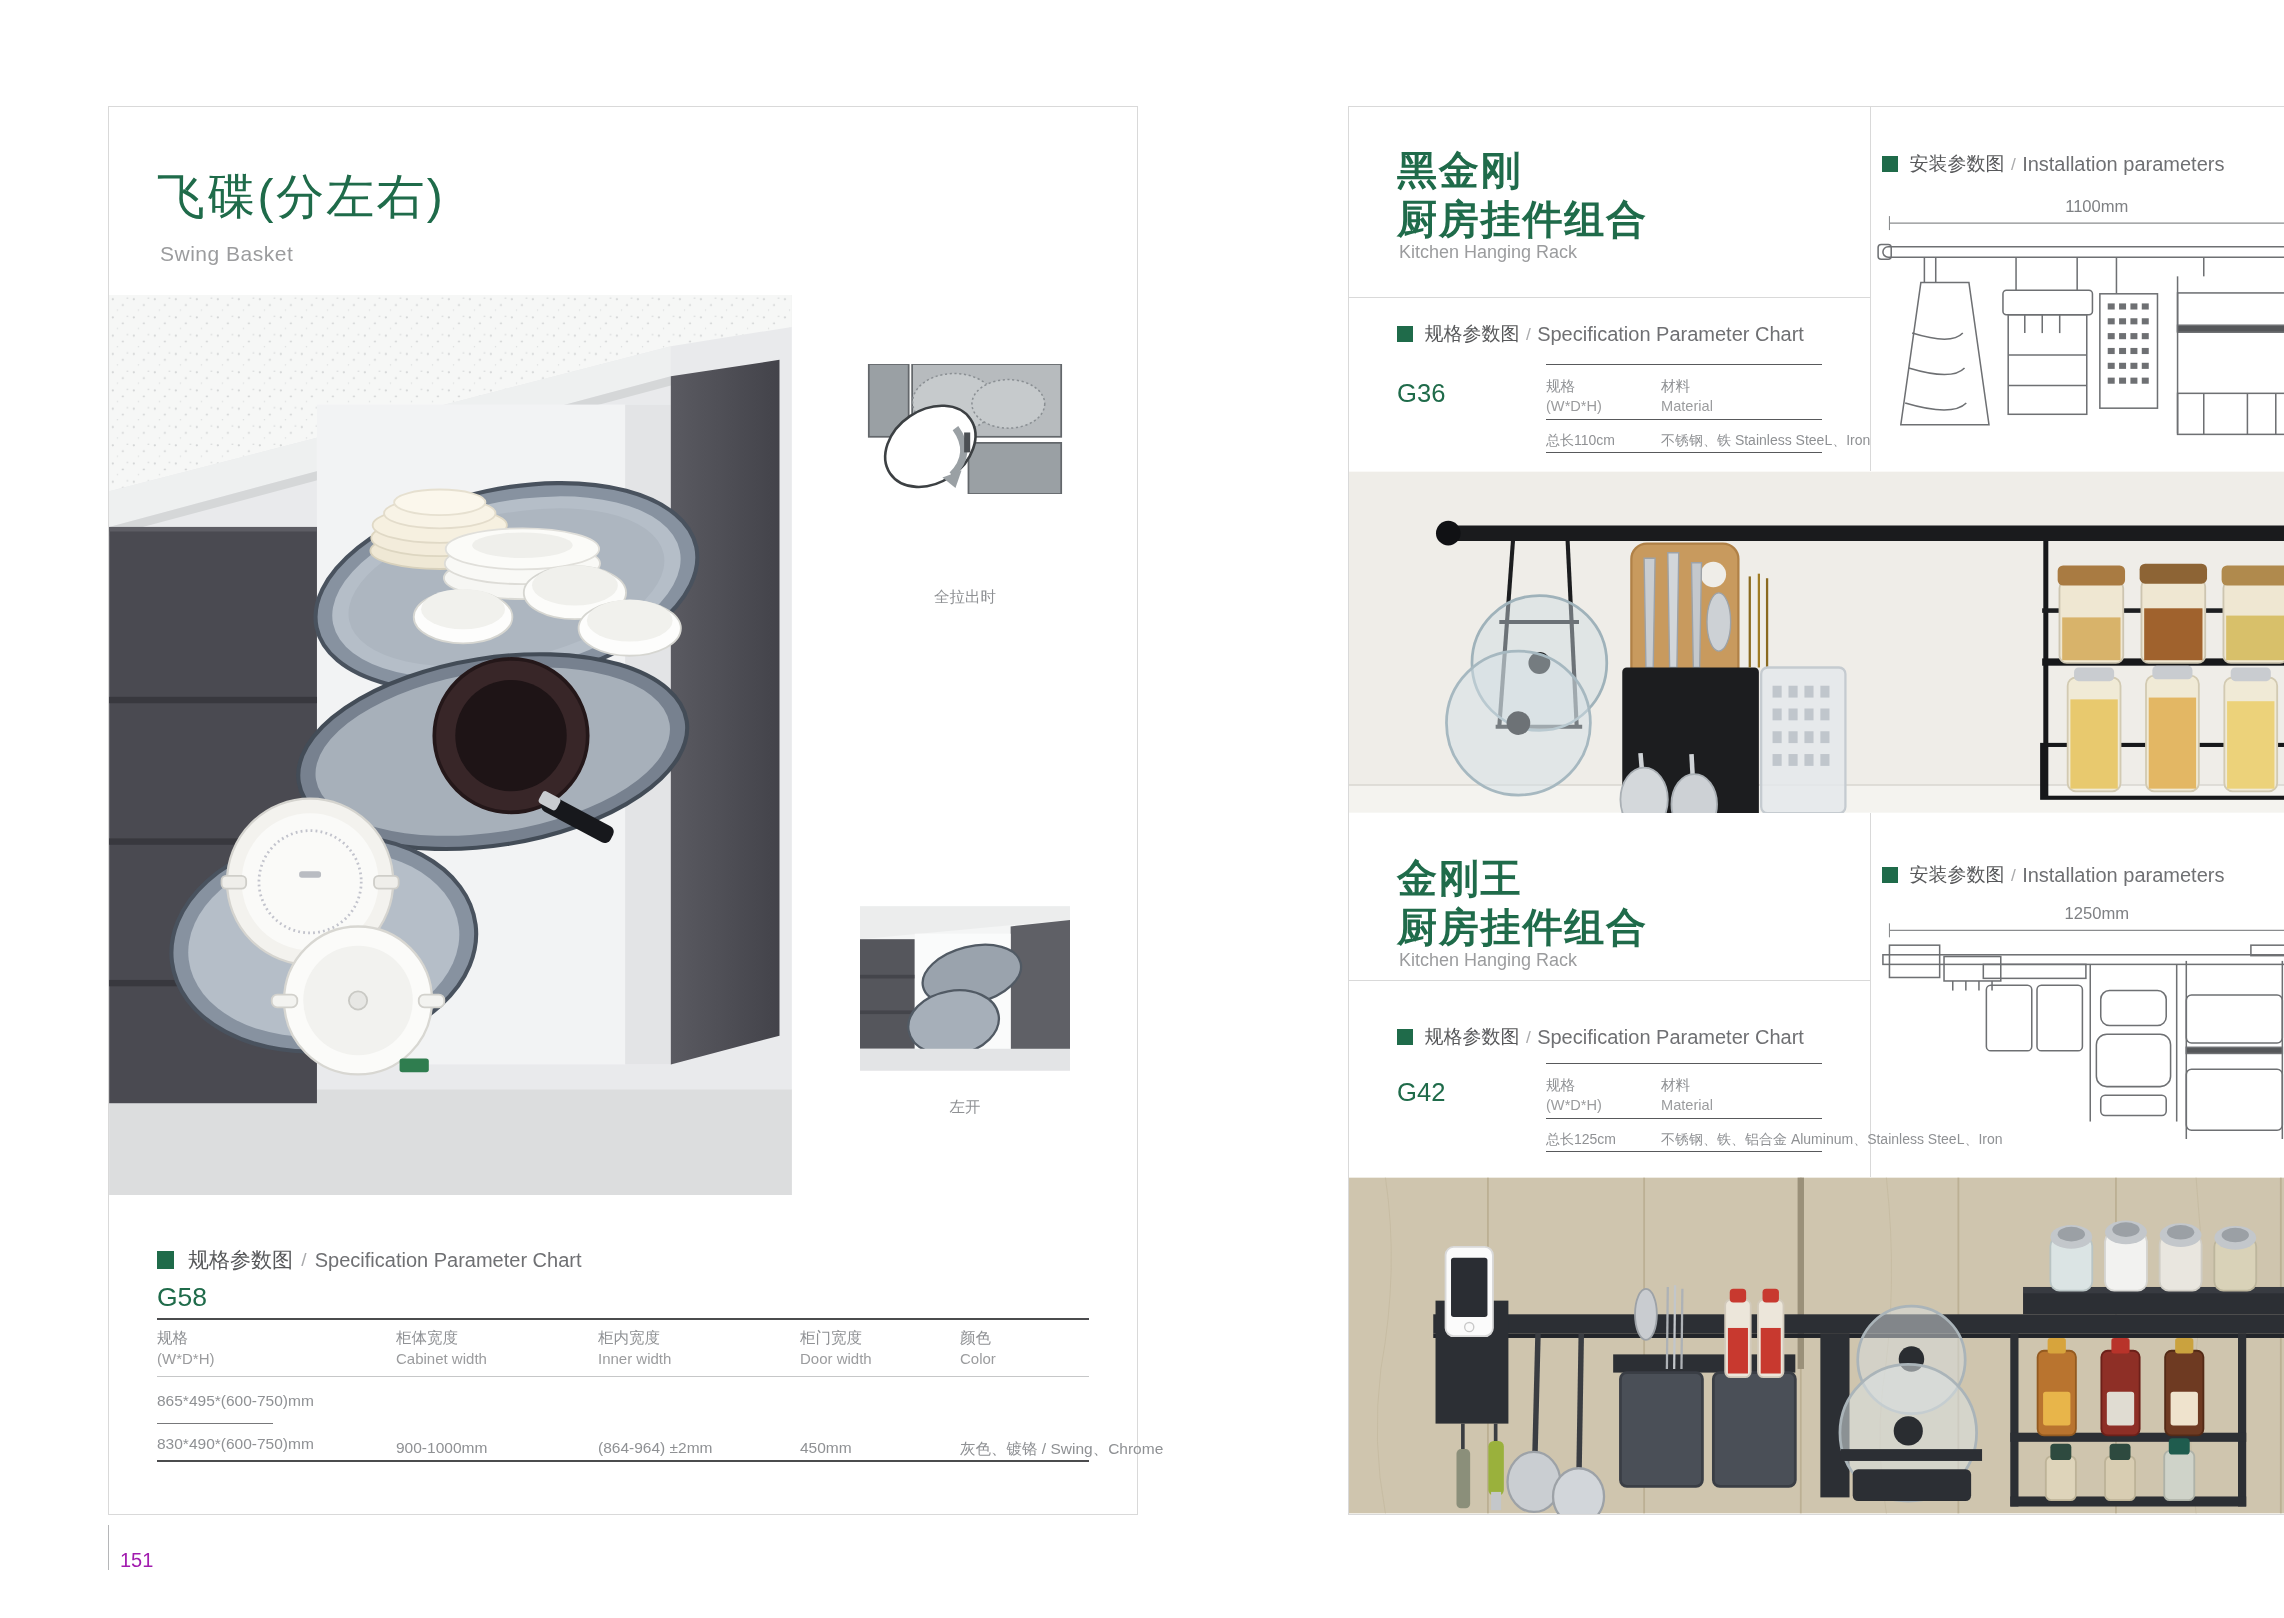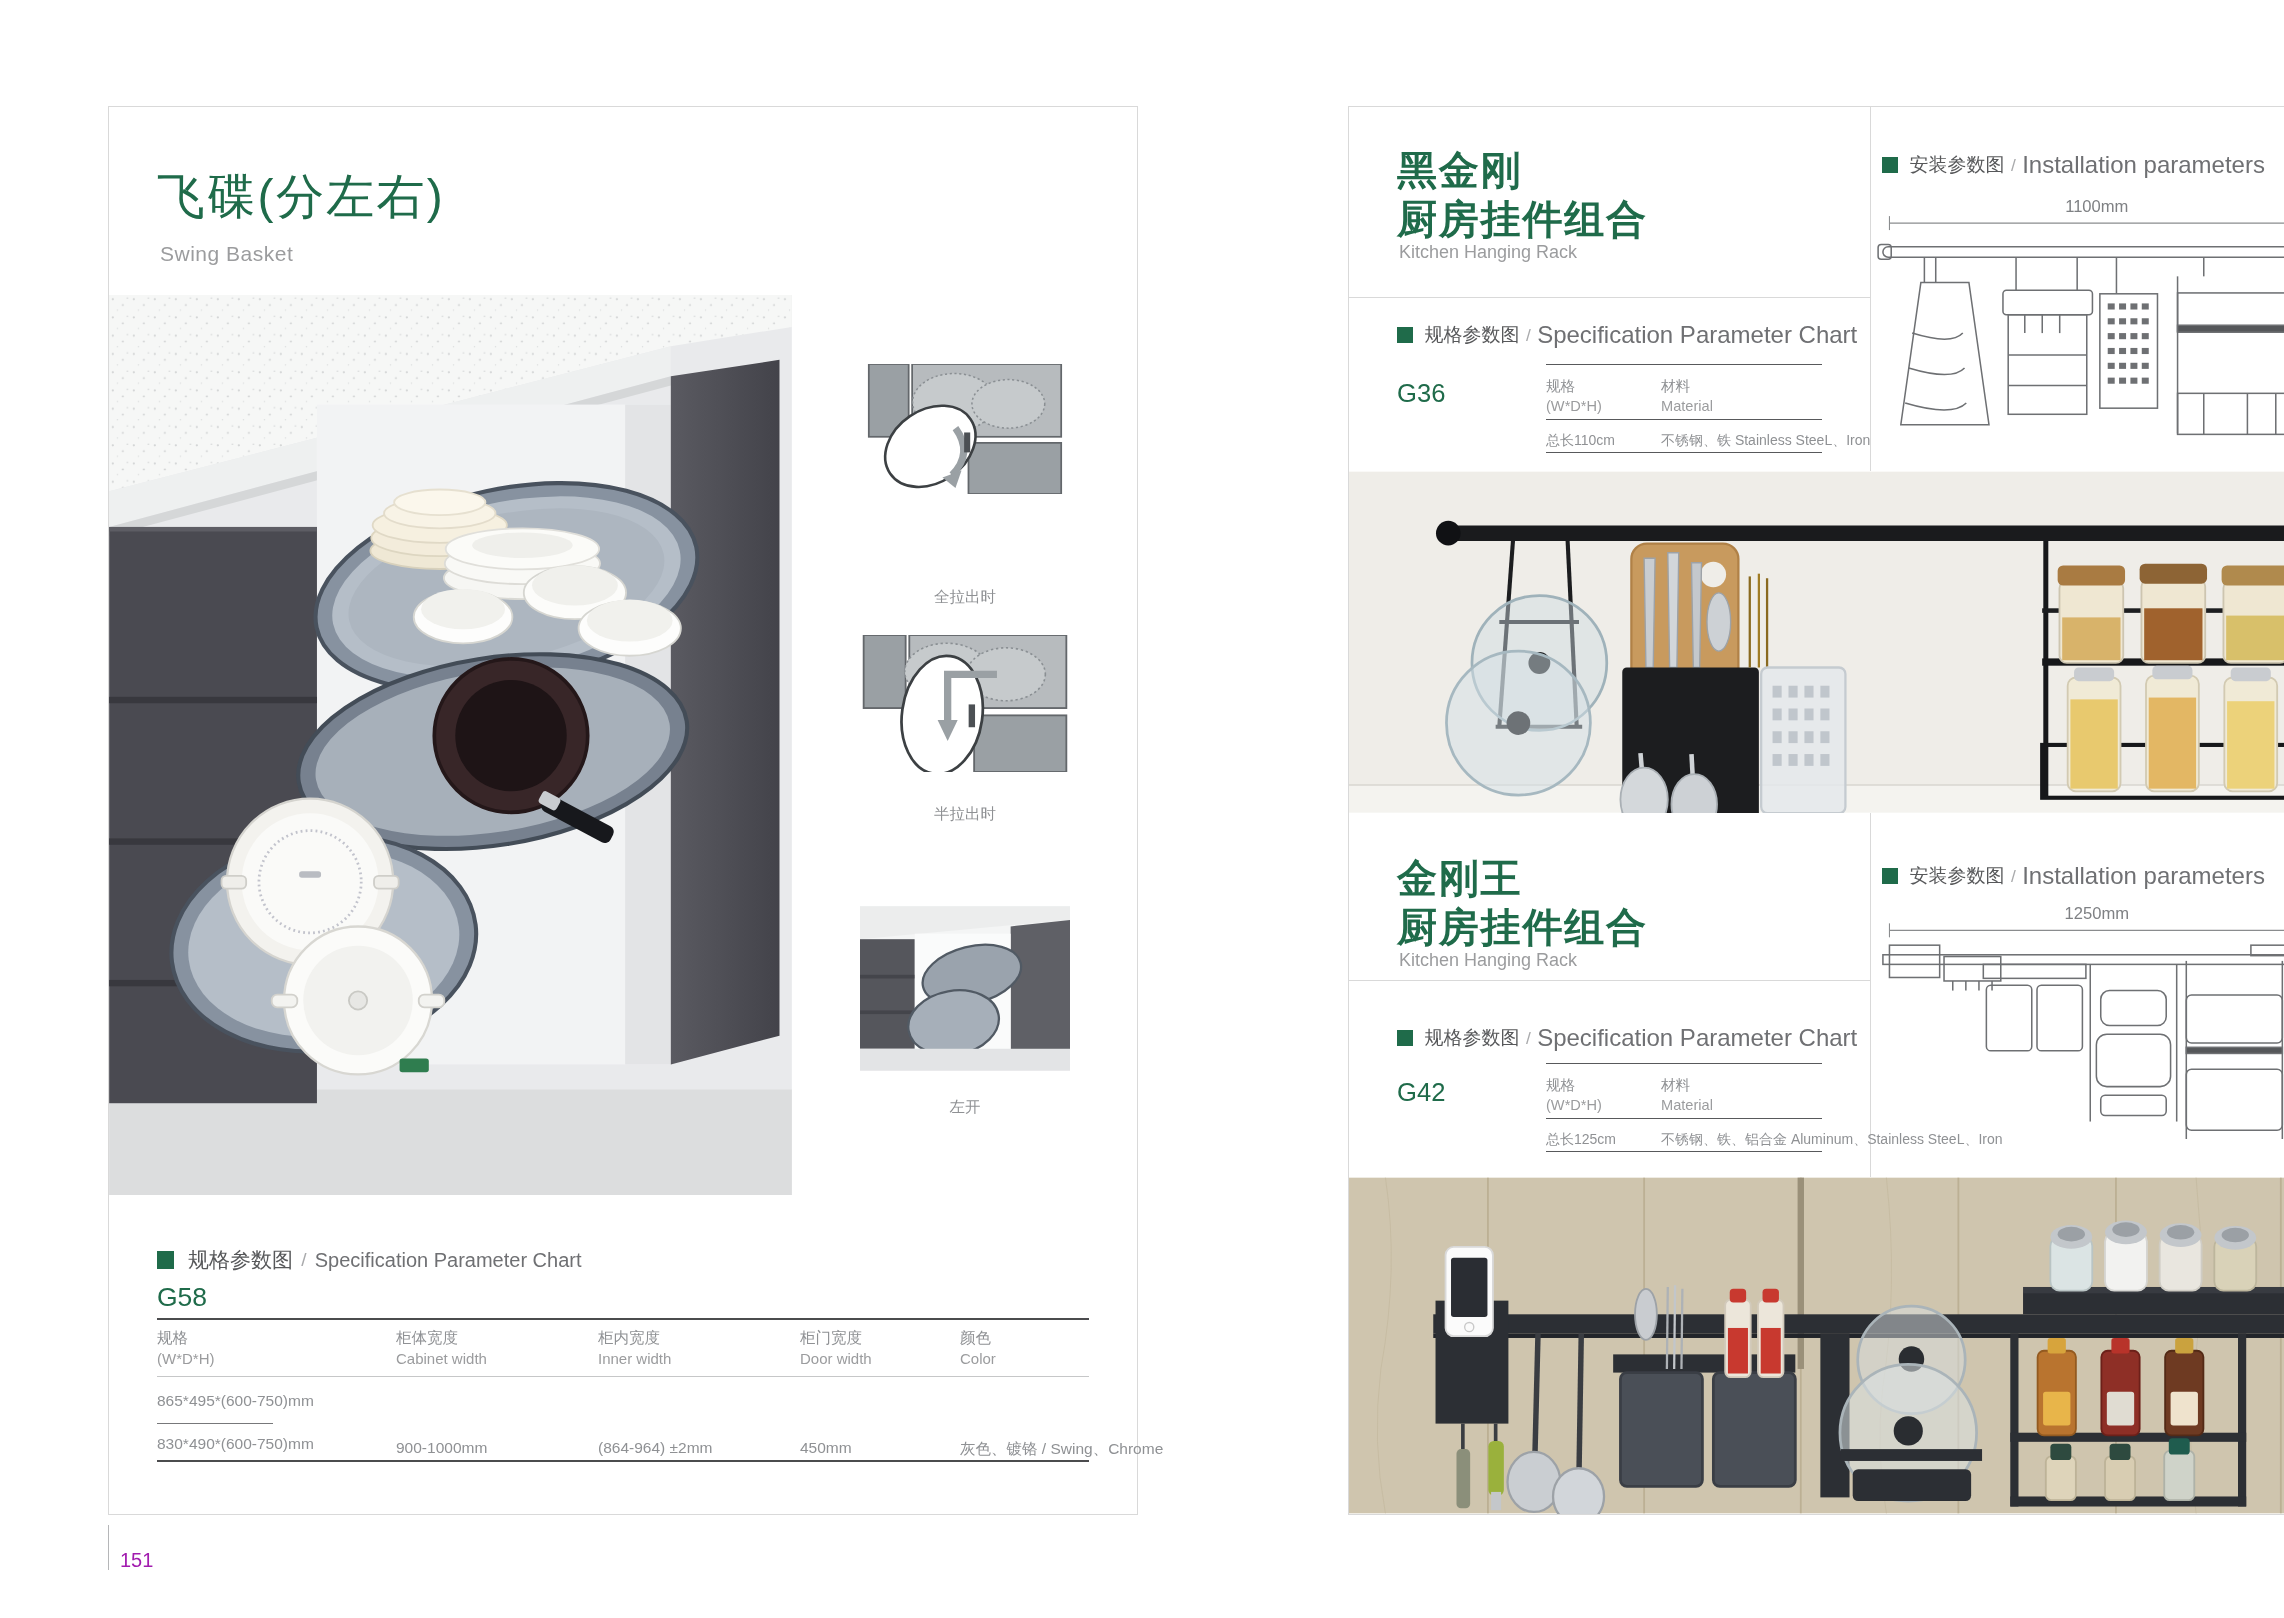--- a/index.html
+++ b/index.html
@@ -20,21 +20,21 @@
   
   .spec-head{display:flex;align-items:center;white-space:nowrap;}
   .green-sq{display:inline-block;background:#1f6b4a;}
   .sq-lg{width:17.4px;height:17.4px;margin-right:13.7px;}
   .sq-md{width:15.5px;height:15.5px;margin-right:12px;}
   .sh-zh{font-size:21px;color:#57585a;font-weight:500;}
   .sh-sep{font-size:19px;color:#a9aaac;margin:0 8.2px;}
   .sh-en{font-size:20px;color:#6f7073;}
   .sh-sm .sh-zh{font-size:19px;}
   .sh-sm .sh-sep{font-size:17.4px;margin:0 6.4px;}
-  .sh-sm .sh-en{font-size:24px;}
+  .sh-sm .sh-en{font-size:20px;}
   .lp-spec-head{left:48px;top:1139px;}
   .model{font-size:26.5px;color:#1f6b4a;font-weight:500;}
   .lp-model{left:48px;top:1175px;}
   .rule{background:#4b4c4e;}
   .rule-light{background:#c6c7c8;}
   .lp-rule-top{left:48px;top:1211px;width:932px;height:1.8px;}
   .lp-rule-mid{left:48px;top:1269px;width:932px;height:0.9px;}
   .lp-rule-bot{left:48px;top:1353px;width:932px;height:1.8px;}
   .th-zh{font-size:15.5px;color:#8f9194;}
   .th-en{font-size:15px;color:#9b9c9e;}
@@ -177,36 +177,20 @@
           <ellipse cx="205" cy="88" rx="96" ry="66"></ellipse>
           <ellipse cx="330" cy="92" rx="84" ry="56"></ellipse>
         </g>
         <ellipse cx="150" cy="190" rx="112" ry="84" transform="rotate(-34 150 190)" fill="#ffffff" stroke="#3c4043" stroke-width="6"></ellipse>
         <path d="M 208 148 q 42 58 -8 108" fill="none" stroke="#9aa0a4" stroke-width="16"></path>
         <polygon points="178,262 222,246 208,286" fill="#9aa0a4"></polygon>
         <rect x="228" y="158" width="14" height="46" fill="#4c5054"></rect>
       </svg>
       <div class="diag-label" style="top:223px;">全拉出时</div>
     </div>
-    <div class="diag" style="top:340px;height:137px;">
-      <svg viewBox="0 0 460 300" width="210" height="137">
-        <rect x="8" y="0" width="92" height="160" fill="#9aa0a4" stroke="#63676b" stroke-width="4"></rect>
-        <rect x="108" y="0" width="344" height="160" fill="#b7bbbe" stroke="#63676b" stroke-width="4"></rect>
-        <rect x="250" y="176" width="202" height="124" fill="#9aa0a4" stroke="#63676b" stroke-width="4"></rect>
-        <g fill="#c6cacc" stroke="#8a8f93" stroke-width="3.5" stroke-dasharray="5 6">
-          <ellipse cx="190" cy="80" rx="92" ry="62"></ellipse>
-          <ellipse cx="320" cy="86" rx="86" ry="58"></ellipse>
-        </g>
-        <ellipse cx="180" cy="175" rx="88" ry="130" transform="rotate(8 180 175)" fill="#ffffff" stroke="#3c4043" stroke-width="6"></ellipse>
-        <path d="M 300 86 L 192 86 L 192 190" fill="none" stroke="#9aa0a4" stroke-width="16"></path>
-        <polygon points="170,186 214,186 192,232" fill="#9aa0a4"></polygon>
-        <rect x="238" y="152" width="14" height="50" fill="#4c5054"></rect>
-      </svg>
-      <div class="diag-label" style="top:169px;">半拉出时</div>
-    </div>
     <div class="diag" style="top:610px;height:167px;">
       <svg viewBox="0 0 460 360" width="210" height="167">
         <rect width="460" height="360" fill="#f4f5f5"></rect>
         <polygon points="0,0 460,0 460,30 300,44 0,72" fill="#eceded"></polygon>
         <rect x="0" y="72" width="120" height="240" fill="#55565c"></rect>
         <rect x="0" y="150" width="120" height="8" fill="#44454b"></rect>
         <rect x="0" y="228" width="120" height="8" fill="#44454b"></rect>
         <polygon points="330,44 460,30 460,330 330,344" fill="#5f6066"></polygon>
         <rect x="120" y="60" width="210" height="262" fill="#fafbfb"></rect>
         <ellipse cx="245" cy="150" rx="110" ry="62" transform="rotate(-14 245 150)" fill="#9aa3ad" stroke="#515a64" stroke-width="5"></ellipse>

